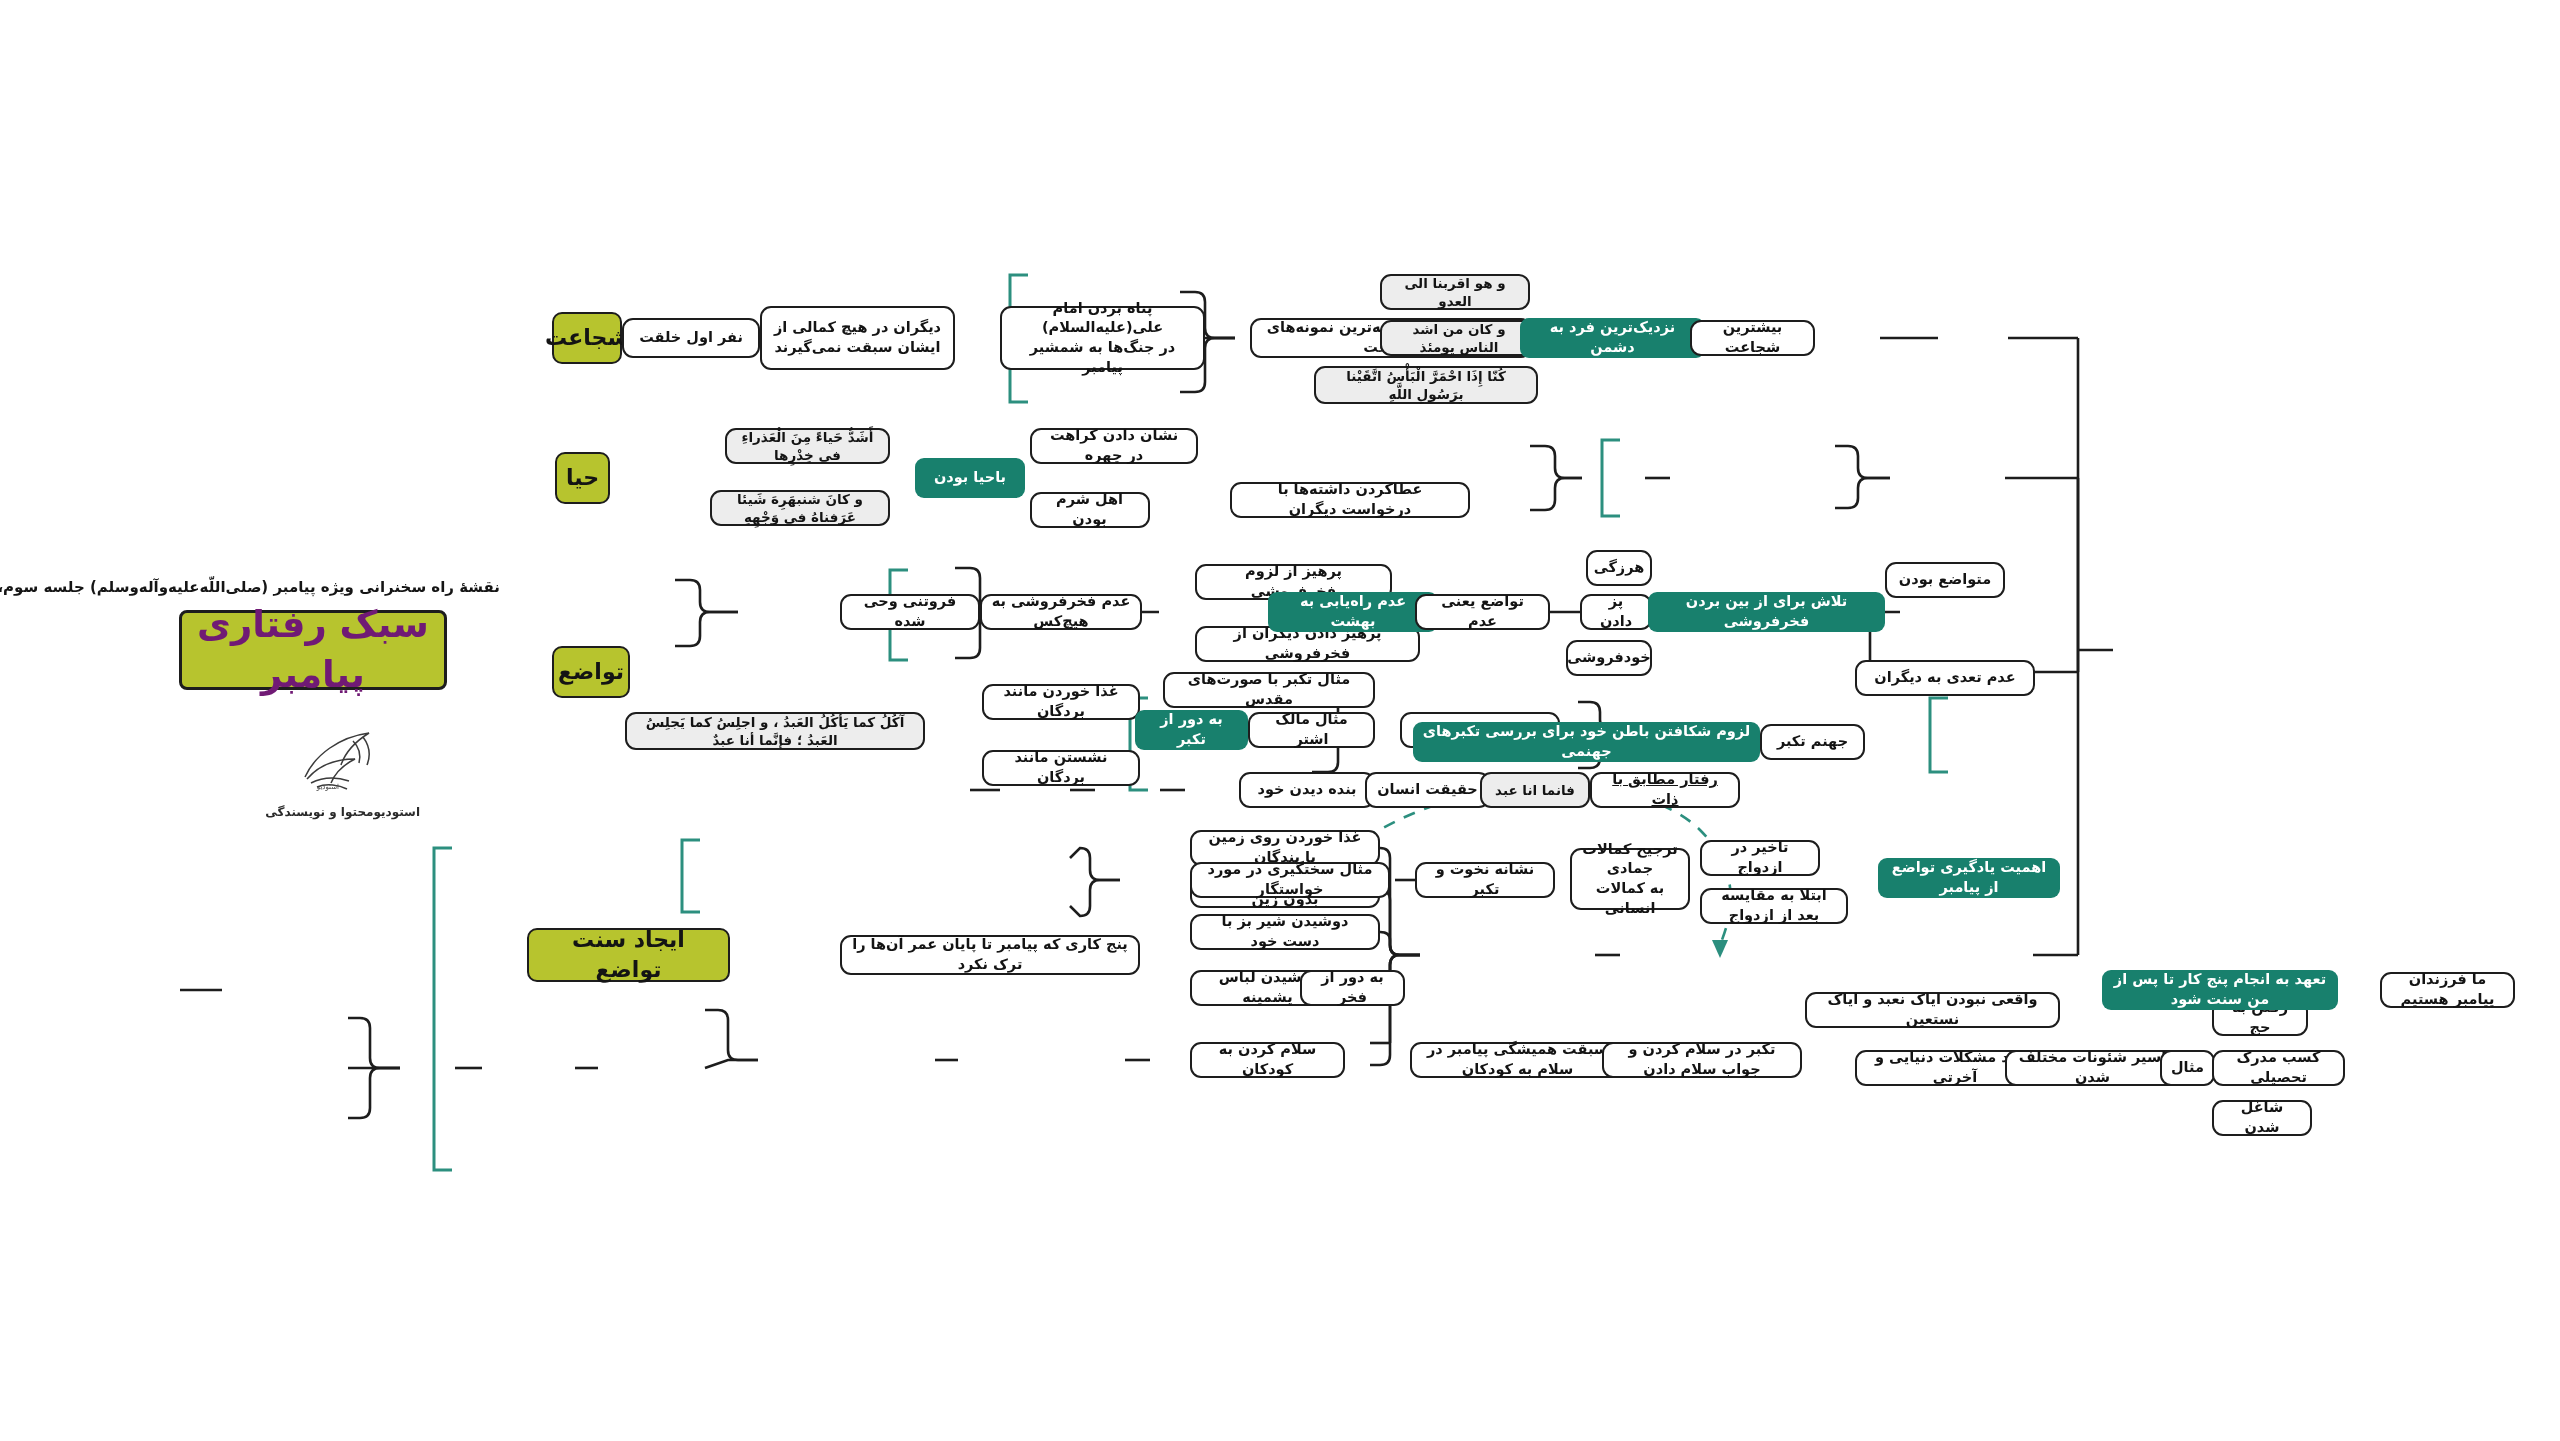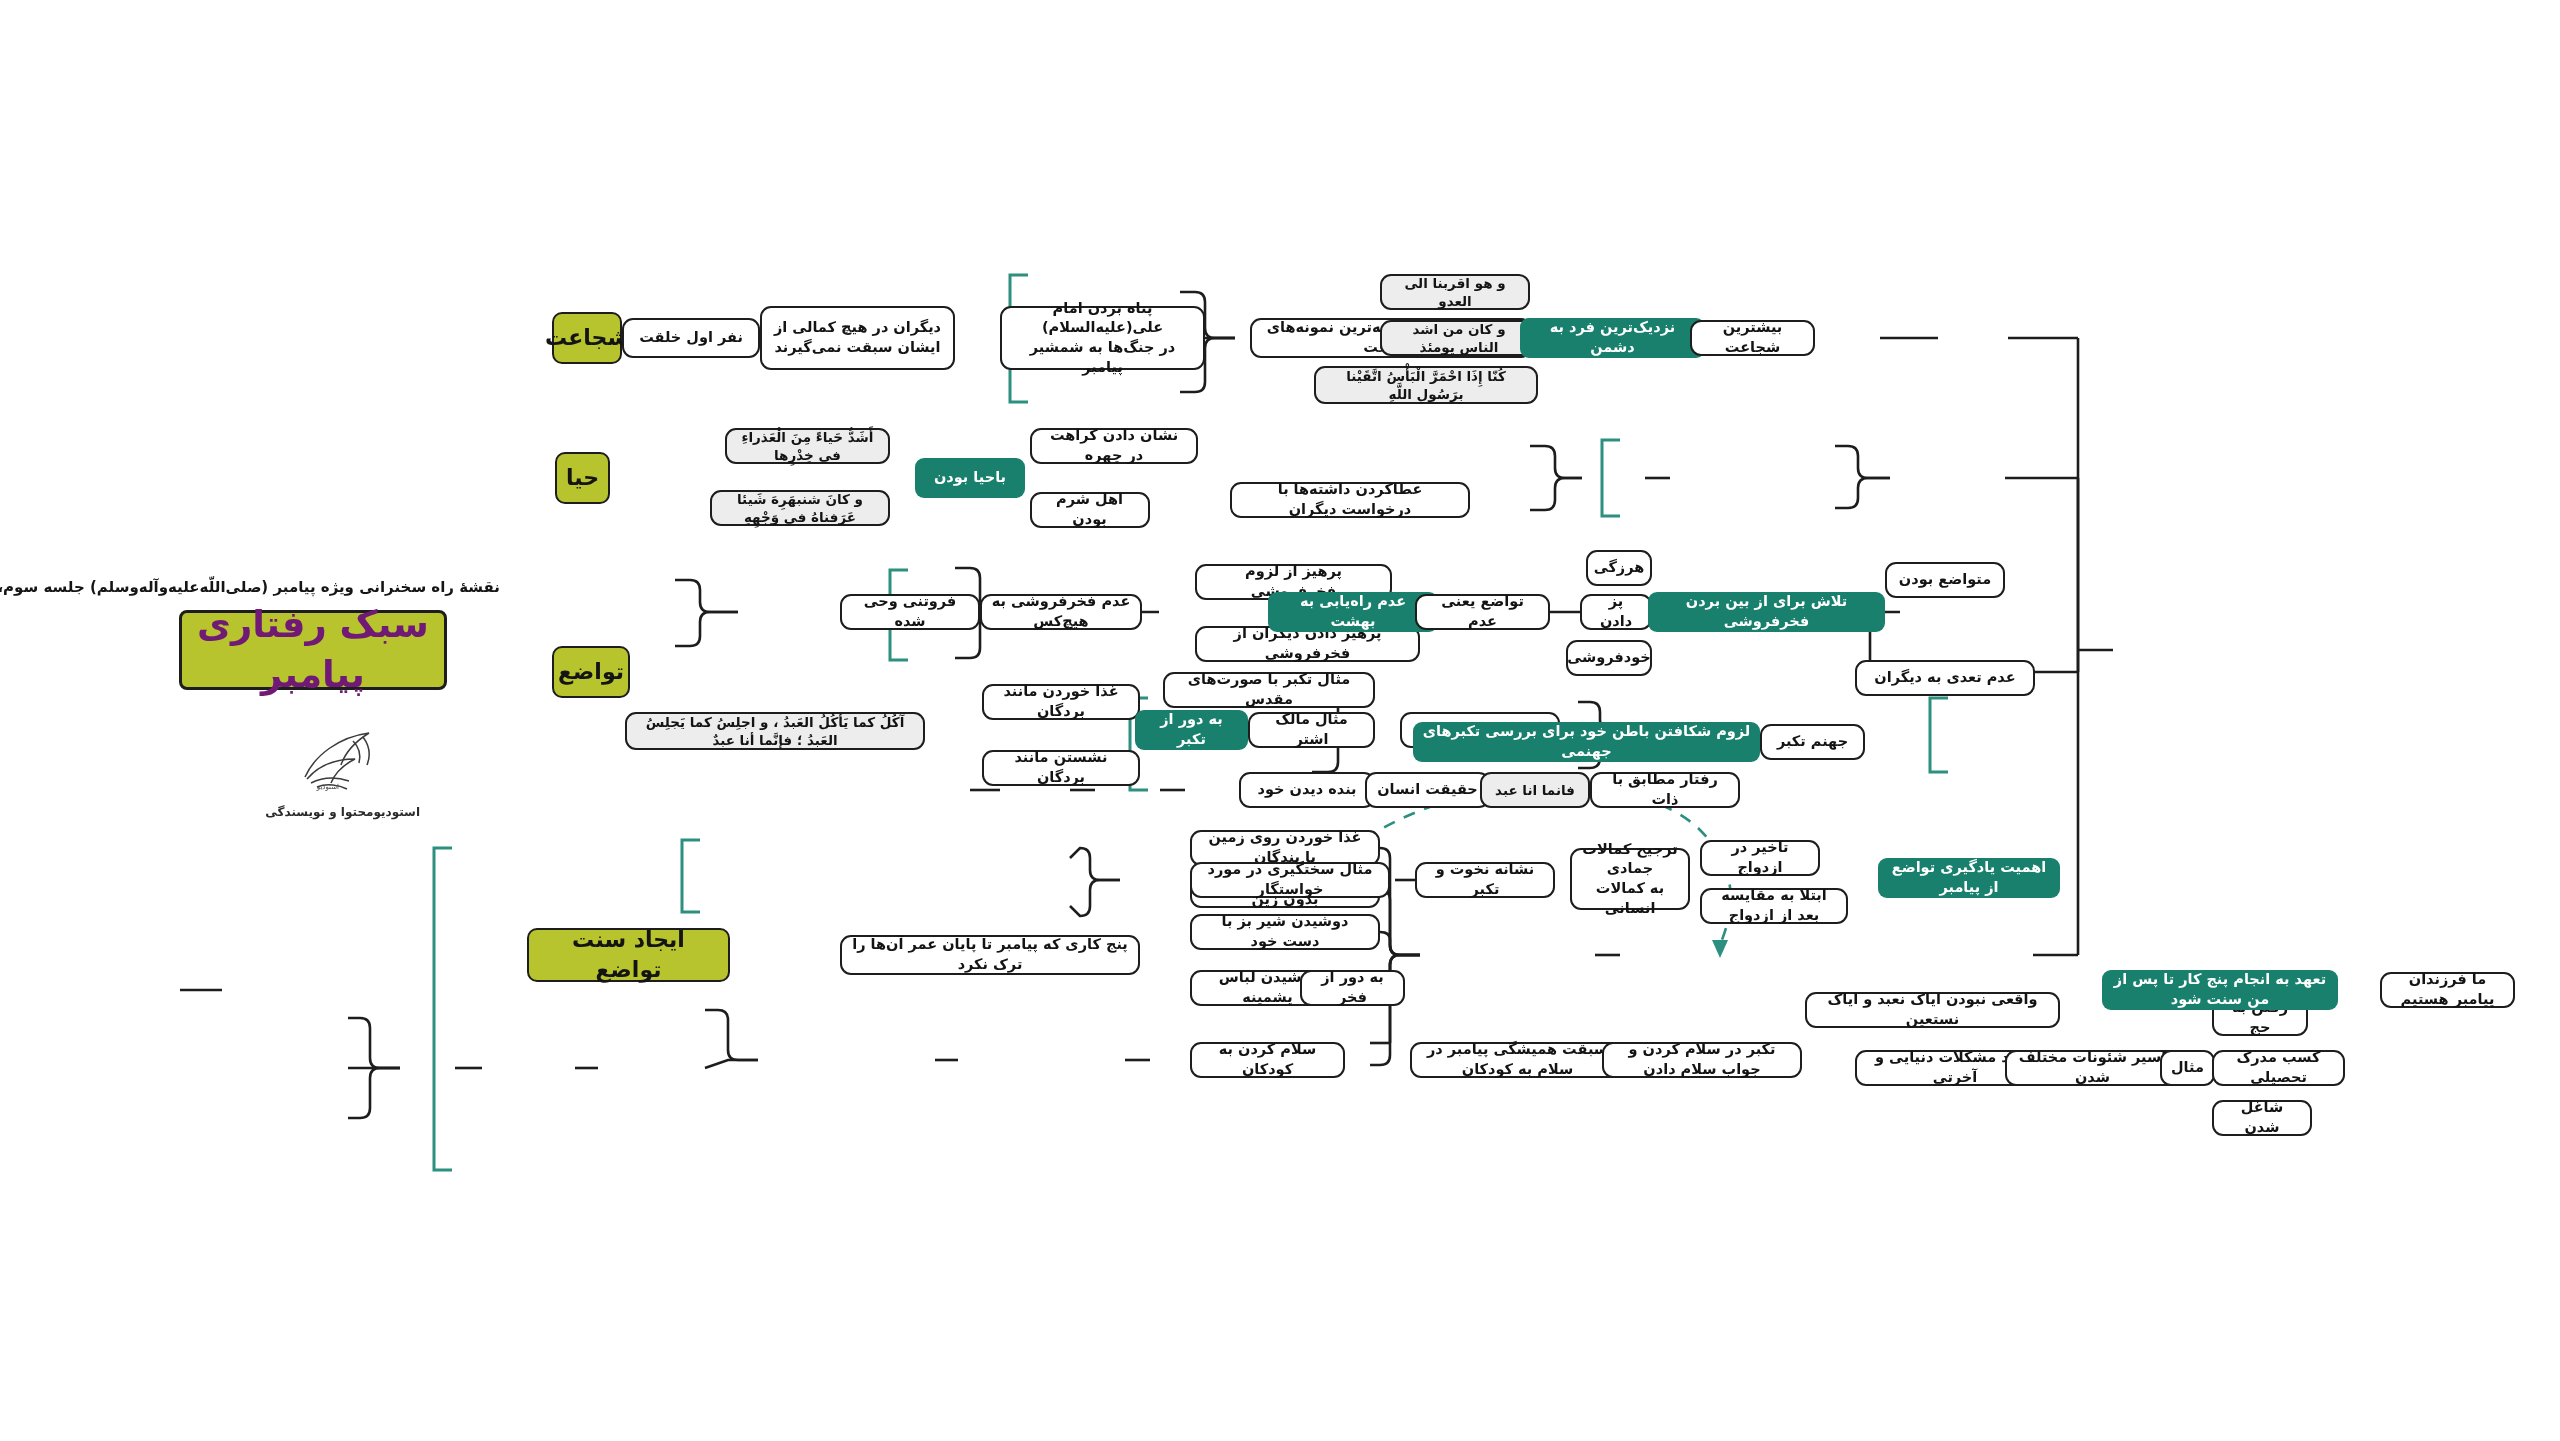--- a/index.html
+++ b/index.html
@@ -261,21 +261,21 @@
   <div class="node n-plain" style="right:1185px;top:712px;width:127px;height:36px;">مثال مالک اشتر</div>
 
   <div class="node n-plain" style="right:1000px;top:712px;width:160px;height:36px;">دور بودن از منیت</div>
 
   <div class="node n-plain" style="right:1185px;top:772px;width:136px;height:36px;">بنده دیدن خود</div>
 
   <div class="node n-plain" style="right:1070px;top:772px;width:125px;height:36px;">حقیقت انسان</div>
 
   <div class="node n-quote" style="right:970px;top:772px;width:110px;height:36px;">فانما انا عبد</div>
 
-  <div class="node n-plain" style="right:820px;top:772px;width:150px;height:36px;">رفتار مطابق با ذات</div>
+  <div class="node n-plain" style="right:820px;top:772px;width:150px;height:36px;text-decoration:underline;">رفتار مطابق با ذات</div>
 
   <div class="node n-teal" style="right:800px;top:722px;width:347px;height:40px;">لزوم شکافتن باطن خود برای بررسی تکبرهای جهنمی</div>
 
   <div class="node n-plain" style="right:695px;top:724px;width:105px;height:36px;">جهنم تکبر</div>
 
   <div class="node n-plain" style="right:1420px;top:935px;width:300px;height:40px;">پنج کاری که پیامبر تا پایان عمر آن‌ها را ترک نکرد</div>
 
   <div class="node n-plain" style="right:1180px;top:830px;width:190px;height:36px;">غذا خوردن روی زمین با بندگان</div>
 
   <div class="node n-plain" style="right:1180px;top:872px;width:190px;height:36px;">سوار شدن بر مرکب بدون زین</div>

